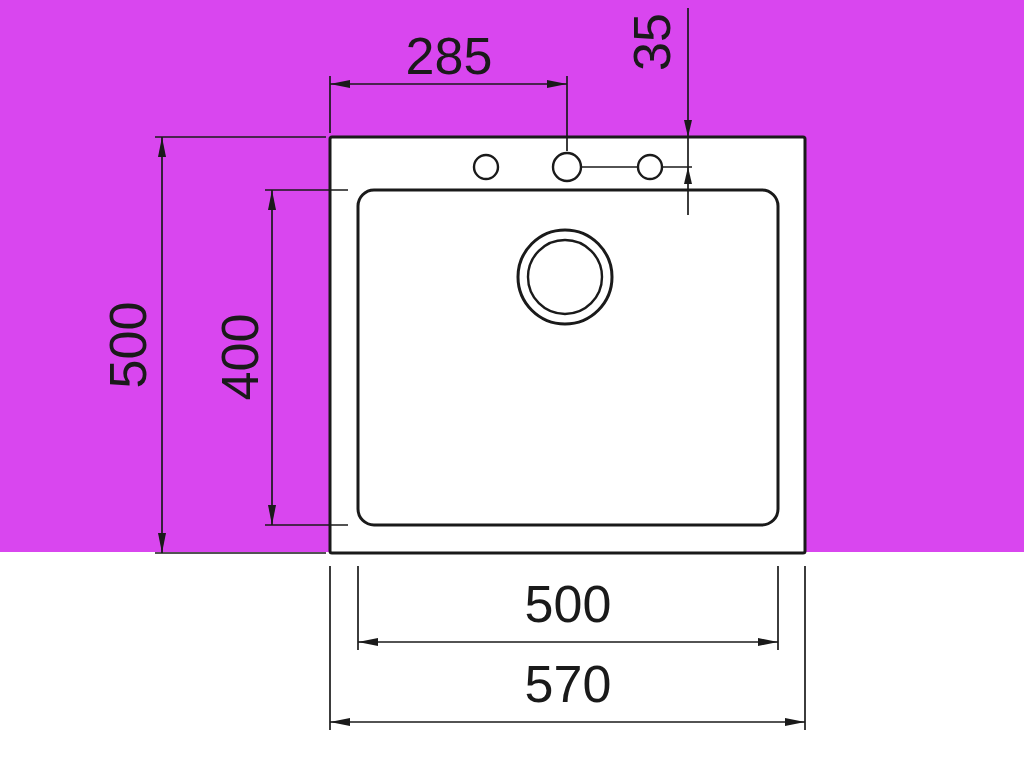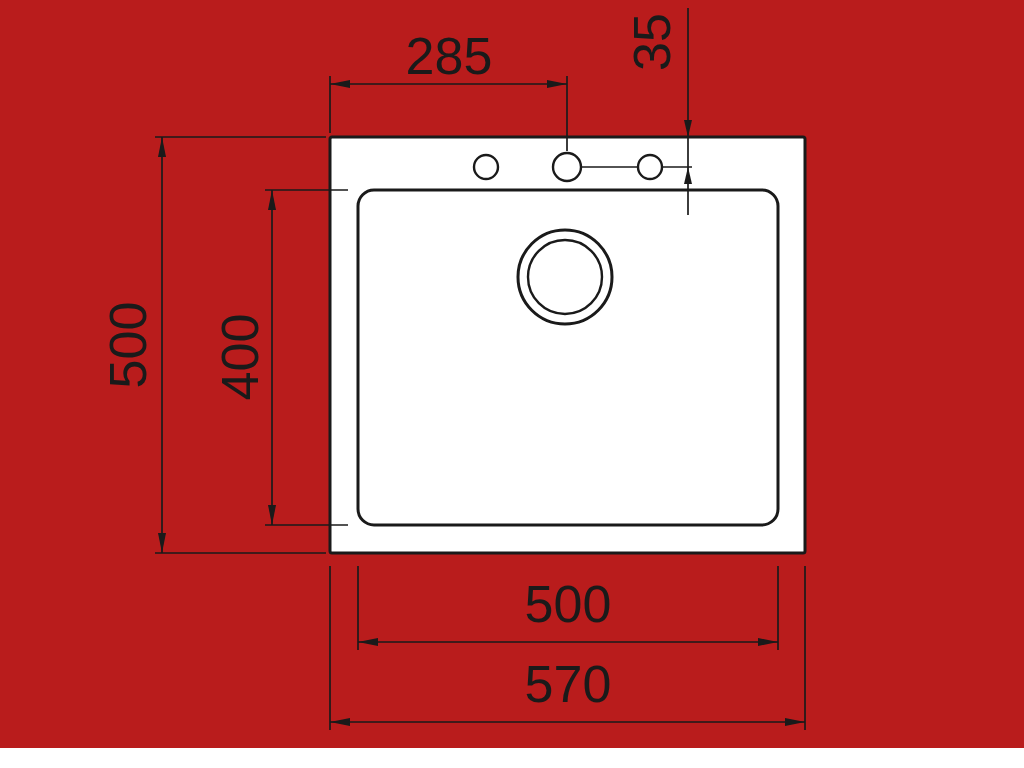--- a/index.html
+++ b/index.html
@@ -6,22 +6,22 @@
     margin: 0;
     padding: 0;
     background: #ffffff;
     width: 1024px;
     height: 768px;
     overflow: hidden;
   }
   .canvas {
     position: relative;
     width: 1024px;
-    height: 748px;
-    background: #b91c1c;
+    height: 552px;
+    background: #d946ef;
     font-family: "Liberation Sans", sans-serif;
   }
   svg { display: block; }
   .outline {
     fill: #ffffff;
     stroke: #1a1a1a;
     stroke-width: 3;
   }
   .outline-thin {
     fill: #ffffff;

